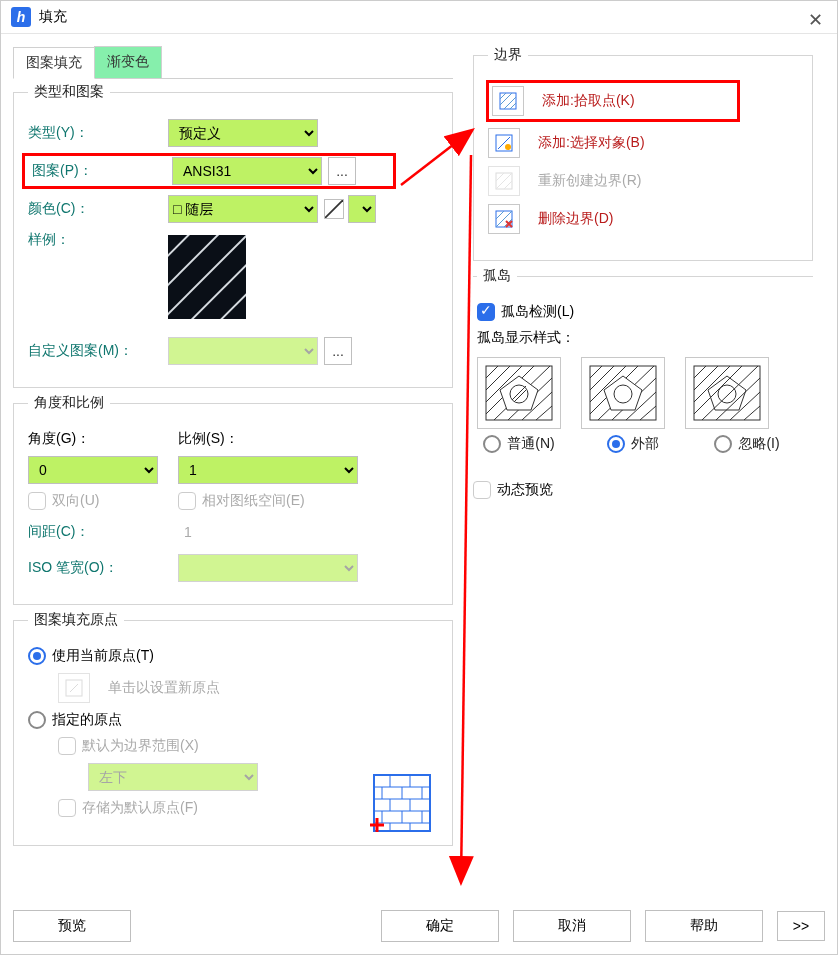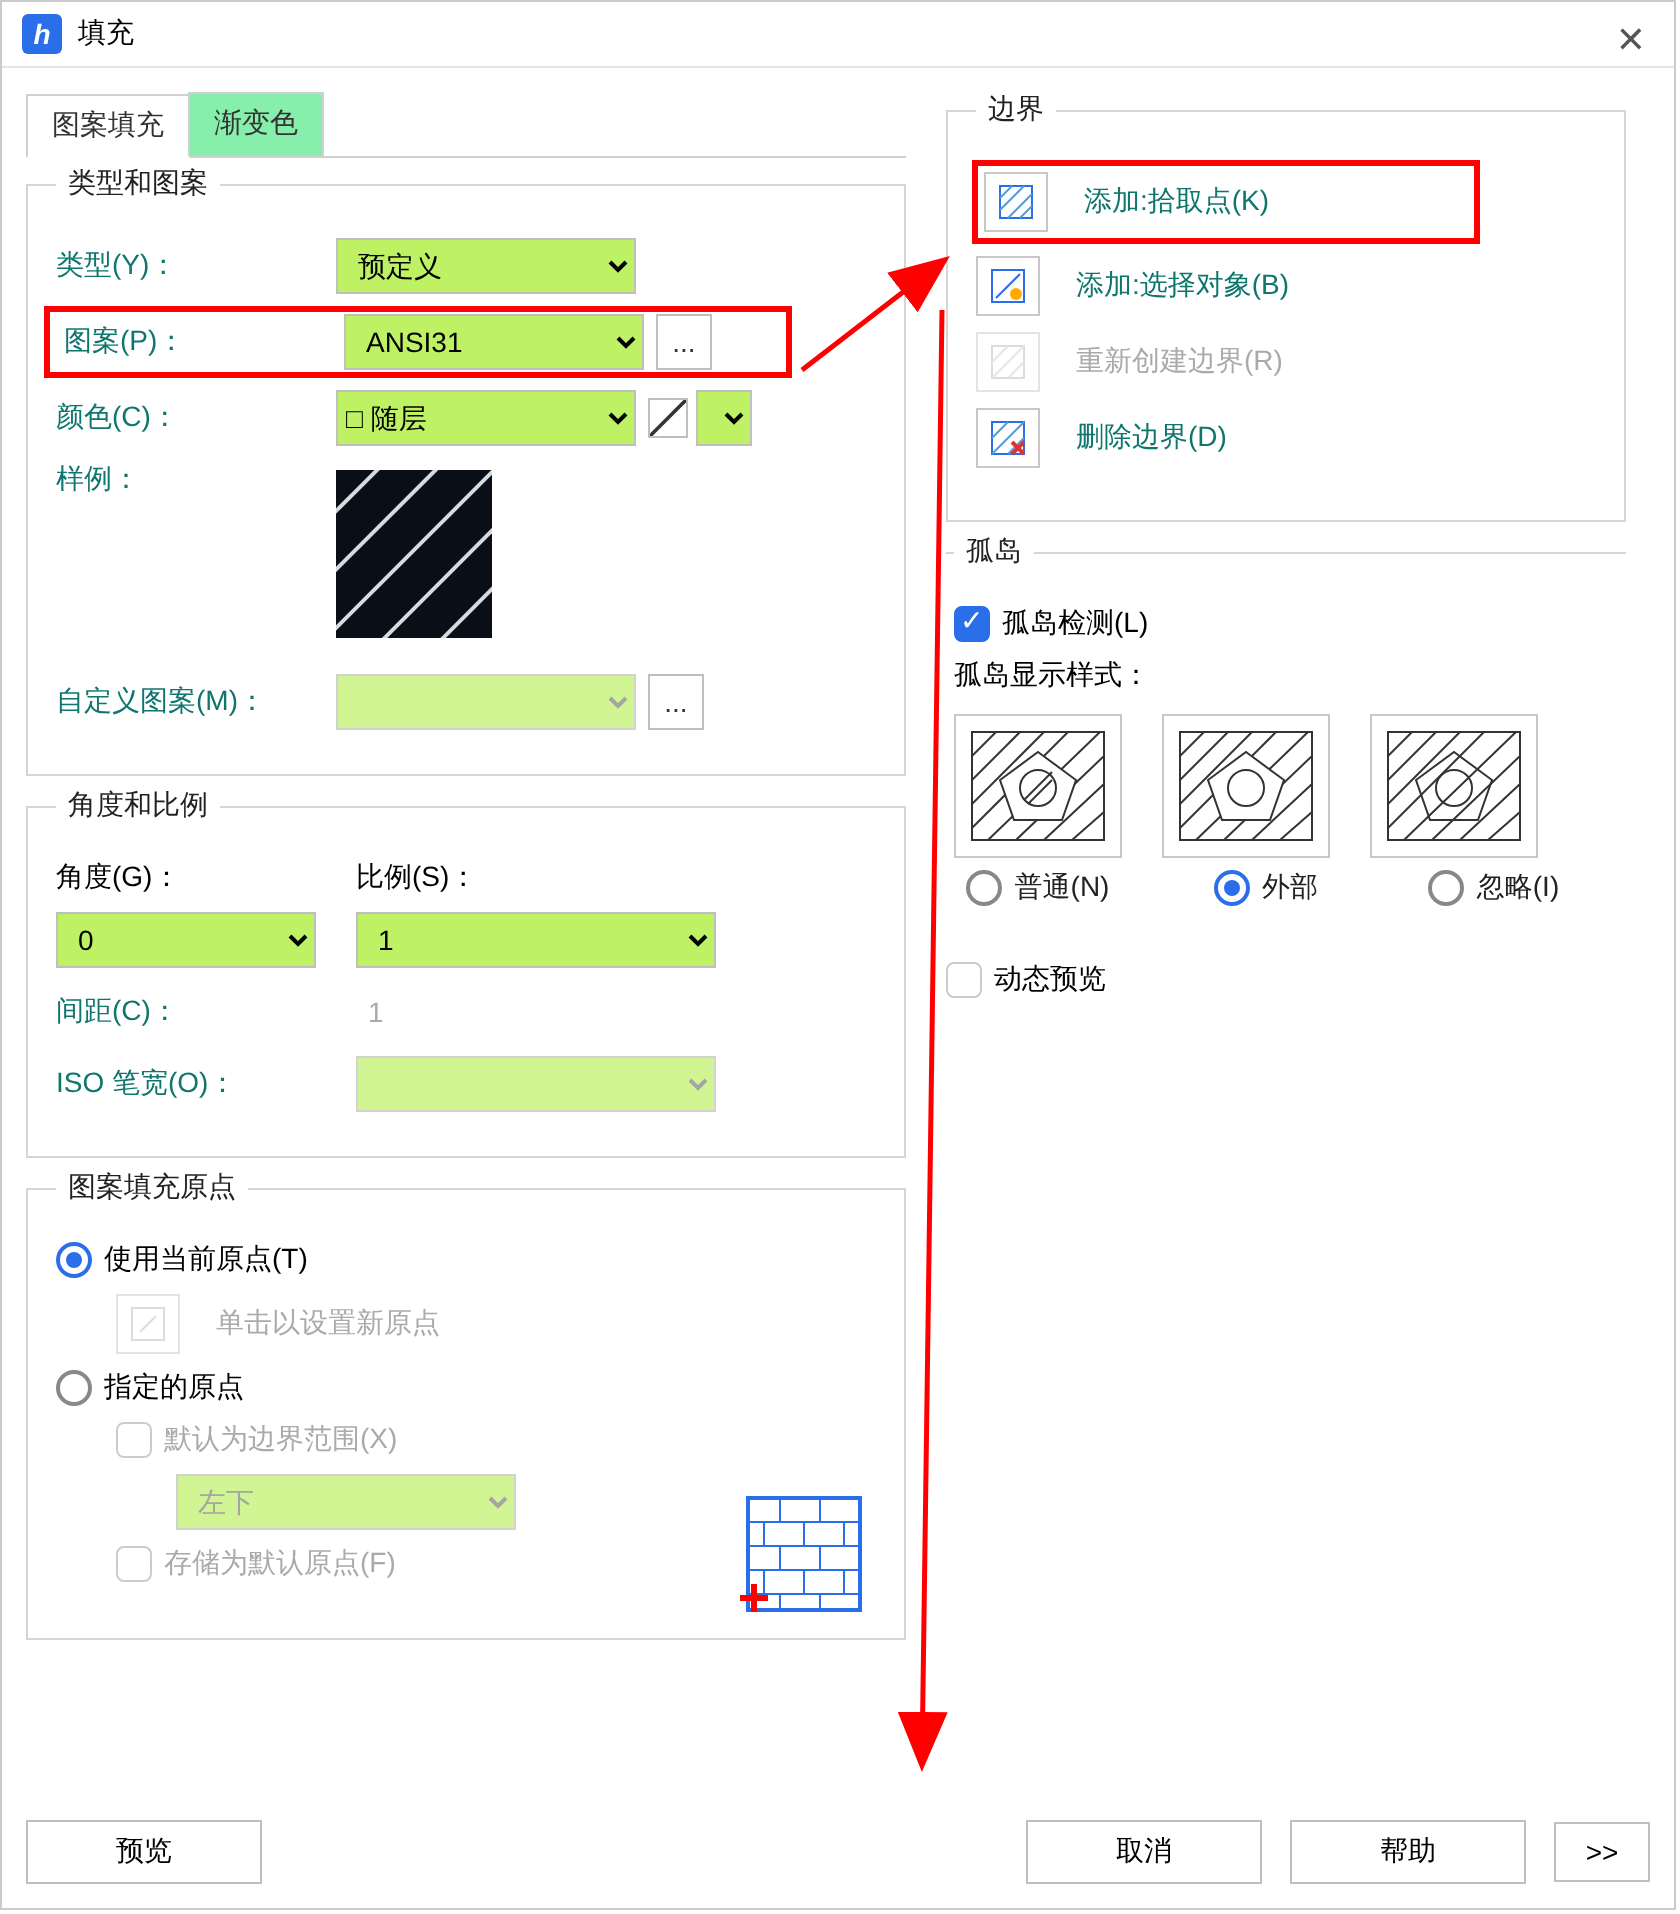--- a/index.html
+++ b/index.html
@@ -28,21 +28,21 @@
   .chkwrap { display: inline-flex; align-items: center; color: #aaa; }
   .chk { width: 18px; height: 18px; border: 1px solid #ccc; border-radius: 4px; margin-right: 6px; background: #fff; display: inline-block; }
   .chk.checked { background: #2b6eea; border-color: #2b6eea; position: relative; }
   .chk.checked::after { content: "✓"; color: #fff; position: absolute; left: 2px; top: -2px; font-size: 14px; }
   .radio { width: 18px; height: 18px; border: 2px solid #888; border-radius: 50%; margin-right: 6px; display: inline-flex; align-items: center; justify-content: center; }
   .radio.on { border-color: #2b6eea; }
   .radio.on::after { content: ""; width: 8px; height: 8px; background: #2b6eea; border-radius: 50%; }
   .boundarylistBtn { display: flex; align-items: center; margin: 8px 0; }
   .bicon { width: 32px; height: 30px; border: 1px solid #c8c8c8; margin-right: 18px; display: inline-flex; align-items: center; justify-content: center; background: #fff; }
   .bicon svg { width: 20px; height: 20px; }
-  .btxt { color: #0f766e; }
+  .btxt { color: #b91c1c; }
   .btxt.disabled { color: #aaa; }
   .islandgroup { margin-top: 6px; }
   .islandstyles { display: flex; gap: 20px; margin: 10px 0 6px 0; }
   .ishape { width: 84px; height: 72px; border: 1px solid #c8c8c8; background: #fff; display: inline-flex; align-items: center; justify-content: center; }
   .ishape svg { width: 70px; height: 58px; }
   .islabels { display: flex; gap: 30px; }
   .ilabel { width: 84px; display: flex; align-items: center; color: #222; justify-content: center; }
   .footer { position: absolute; bottom: 12px; left: 12px; right: 12px; display: flex; gap: 14px; align-items: center; }
   .btn { border: 1px solid #bfbfbf; background: #fff; padding: 6px 0; width: 118px; text-align: center; cursor: pointer; }
   .btn.sm { width: 48px; }
@@ -127,20 +127,30 @@
       <fieldset>
         <legend>角度和比例</legend>
         <div class="row">
           <label style="width:150px;">角度(G)：</label>
           <label>比例(S)：</label>
         </div>
         <div class="row">
           <select style="width:130px;"><option>0</option></select>
           <span style="width:20px;"></span>
           <select style="width:180px;"><option>1</option></select>
+        </div>
+        <div class="row">
+          <span class="chkwrap" style="width:150px;">
+            <span class="chk"></span>
+            <span>双向(U)</span>
+          </span>
+          <span class="chkwrap">
+            <span class="chk"></span>
+            <span>相对图纸空间(E)</span>
+          </span>
         </div>
         <div class="row">
           <label class="lbl lbldisabled" style="width:150px;">间距(C)：</label>
           <input type="text" disabled="" style="width: 180px; background: rgb(255, 255, 255); border: none; color: rgb(170, 170, 170);" value="1">
         </div>
         <div class="row">
           <label class="lbl lbldisabled" style="width:150px;">ISO 笔宽(O)：</label>
           <select style="width:180px;" disabled=""></select>
         </div>
       </fieldset>
@@ -364,17 +374,18 @@
         <polygon points="0,0 12,5 0,10" fill="#ff0000"></polygon>
       </marker>
     </defs>
     <line x1="400" y1="184" x2="470" y2="130" stroke="#ff0000" stroke-width="2.5" marker-end="url(#arrhead)"></line>
     <line x1="470" y1="154" x2="460" y2="880" stroke="#ff0000" stroke-width="2.5" marker-end="url(#arrhead)"></line>
   </svg>
 
   <div class="footer">
     <div class="btn">预览</div>
     <div style="flex:1;"></div>
+    <div class="btn">确定</div>
     <div class="btn">取消</div>
     <div class="btn">帮助</div>
     <div class="btn sm">&gt;&gt;</div>
   </div>
 </div>
 
 </body></html>

